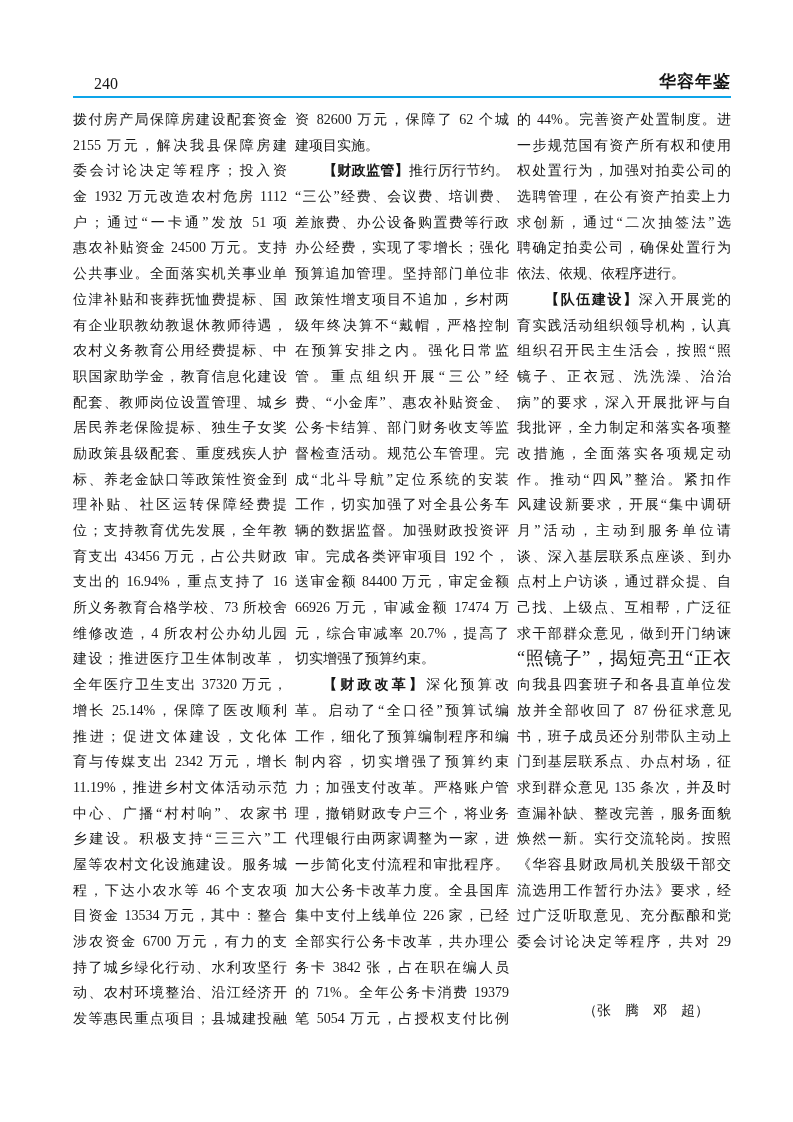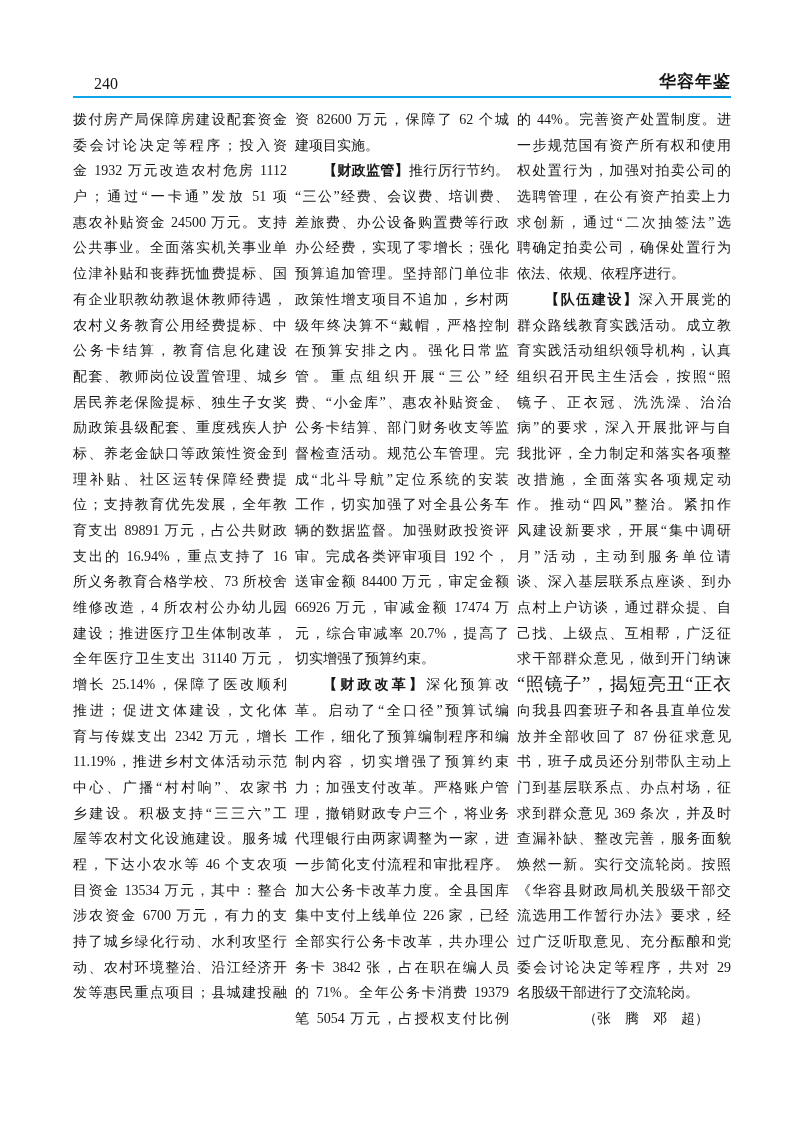--- a/index.html
+++ b/index.html
@@ -29,60 +29,61 @@
   }
   .col { width:214px; }
   .line {
     font-size:14px;
     height:25.7px; line-height:25.7px;
     text-align:justify; text-align-last:justify;
     overflow:hidden;
     white-space:pre-wrap;
   }
   .line.end { text-align-last:left; }
-  .line.sig { text-align-last:right; padding-right:22px; box-sizing:border-box; }
+  .line.sig { text-align-last:right; padding-right:22px; box-sizing:border-box;margin-top:43px; }
   .line.ind { text-indent:2em; }
   .line.fit { font-size:18px; }
   .line b {
     font-weight:700;
     font-family:"Liberation Sans","DejaVu Sans",sans-serif;
   }
 </style>
 </head>
 <body>
 
 <div class="page">
   <div class="header">
     <span class="page-number">240</span>
     <span class="book-title">华容年鉴</span>
   </div>
   <div class="content">
     <div class="col">
         <div class="line">拨付房产局保障房建设配套资金</div>
+        <div class="line">2155 万元，解决我县保障房建</div>
         <div class="line">委会讨论决定等程序；投入资</div>
         <div class="line">金 1932 万元改造农村危房 1112</div>
         <div class="line">户；通过“一卡通”发放 51 项</div>
         <div class="line">惠农补贴资金 24500 万元。支持</div>
         <div class="line">公共事业。全面落实机关事业单</div>
         <div class="line">位津补贴和丧葬抚恤费提标、国</div>
         <div class="line">有企业职教幼教退休教师待遇，</div>
         <div class="line">农村义务教育公用经费提标、中</div>
-        <div class="line">公务卡结算，教育信息化建设</div>
+        <div class="line">职国家助学金，教育信息化建设</div>
         <div class="line">配套、教师岗位设置管理、城乡</div>
         <div class="line">居民养老保险提标、独生子女奖</div>
         <div class="line">励政策县级配套、重度残疾人护</div>
         <div class="line">标、养老金缺口等政策性资金到</div>
         <div class="line">理补贴、社区运转保障经费提</div>
         <div class="line">位；支持教育优先发展，全年教</div>
-        <div class="line">育支出 89891 万元，占公共财政</div>
+        <div class="line">育支出 43456 万元，占公共财政</div>
         <div class="line">支出的 16.94%，重点支持了 16</div>
         <div class="line">所义务教育合格学校、73 所校舍</div>
         <div class="line">维修改造，4 所农村公办幼儿园</div>
         <div class="line">建设；推进医疗卫生体制改革，</div>
-        <div class="line">全年医疗卫生支出 31140 万元，</div>
+        <div class="line">全年医疗卫生支出 37320 万元，</div>
         <div class="line">增长 25.14%，保障了医改顺利</div>
         <div class="line">推进；促进文体建设，文化体</div>
         <div class="line">育与传媒支出 2342 万元，增长</div>
         <div class="line">11.19%，推进乡村文体活动示范</div>
         <div class="line">中心、广播“村村响”、农家书</div>
         <div class="line">乡建设。积极支持“三三六”工</div>
         <div class="line">屋等农村文化设施建设。服务城</div>
         <div class="line">程，下达小农水等 46 个支农项</div>
         <div class="line">目资金 13534 万元，其中：整合</div>
         <div class="line">涉农资金 6700 万元，有力的支</div>
@@ -130,43 +131,41 @@
       </div>
     <div class="col">
         <div class="line">的 44%。完善资产处置制度。进</div>
         <div class="line">一步规范国有资产所有权和使用</div>
         <div class="line">权处置行为，加强对拍卖公司的</div>
         <div class="line">选聘管理，在公有资产拍卖上力</div>
         <div class="line">求创新，通过“二次抽签法”选</div>
         <div class="line">聘确定拍卖公司，确保处置行为</div>
         <div class="line end">依法、依规、依程序进行。</div>
         <div class="line ind"><b>【队伍建设】</b>深入开展党的</div>
-        <div class="line">群众路线教育实践活动。成立教</div>
         <div class="line">育实践活动组织领导机构，认真</div>
         <div class="line">组织召开民主生活会，按照“照</div>
         <div class="line">镜子、正衣冠、洗洗澡、治治</div>
         <div class="line">病”的要求，深入开展批评与自</div>
         <div class="line">我批评，全力制定和落实各项整</div>
         <div class="line">改措施，全面落实各项规定动</div>
         <div class="line">作。推动“四风”整治。紧扣作</div>
         <div class="line">风建设新要求，开展“集中调研</div>
         <div class="line">月”活动，主动到服务单位请</div>
         <div class="line">谈、深入基层联系点座谈、到办</div>
         <div class="line">点村上户访谈，通过群众提、自</div>
         <div class="line">己找、上级点、互相帮，广泛征</div>
         <div class="line">求干部群众意见，做到开门纳谏</div>
         <div class="line fit">“照镜子”，揭短亮丑“正衣冠”。</div>
         <div class="line">向我县四套班子和各县直单位发</div>
         <div class="line">放并全部收回了 87 份征求意见</div>
         <div class="line">书，班子成员还分别带队主动上</div>
         <div class="line">门到基层联系点、办点村场，征</div>
-        <div class="line">求到群众意见 369 条次，并及时</div>
+        <div class="line">求到群众意见 135 条次，并及时</div>
         <div class="line">查漏补缺、整改完善，服务面貌</div>
         <div class="line">焕然一新。实行交流轮岗。按照</div>
         <div class="line">《华容县财政局机关股级干部交</div>
         <div class="line">流选用工作暂行办法》要求，经</div>
         <div class="line">过广泛听取意见、充分酝酿和党</div>
         <div class="line">委会讨论决定等程序，共对 29</div>
-        <div class="line end">名股级干部进行了交流轮岗。</div>
         <div class="line sig">（张　腾　邓　超）</div>
       </div>
   </div>
 </div>
 
 </body></html>

